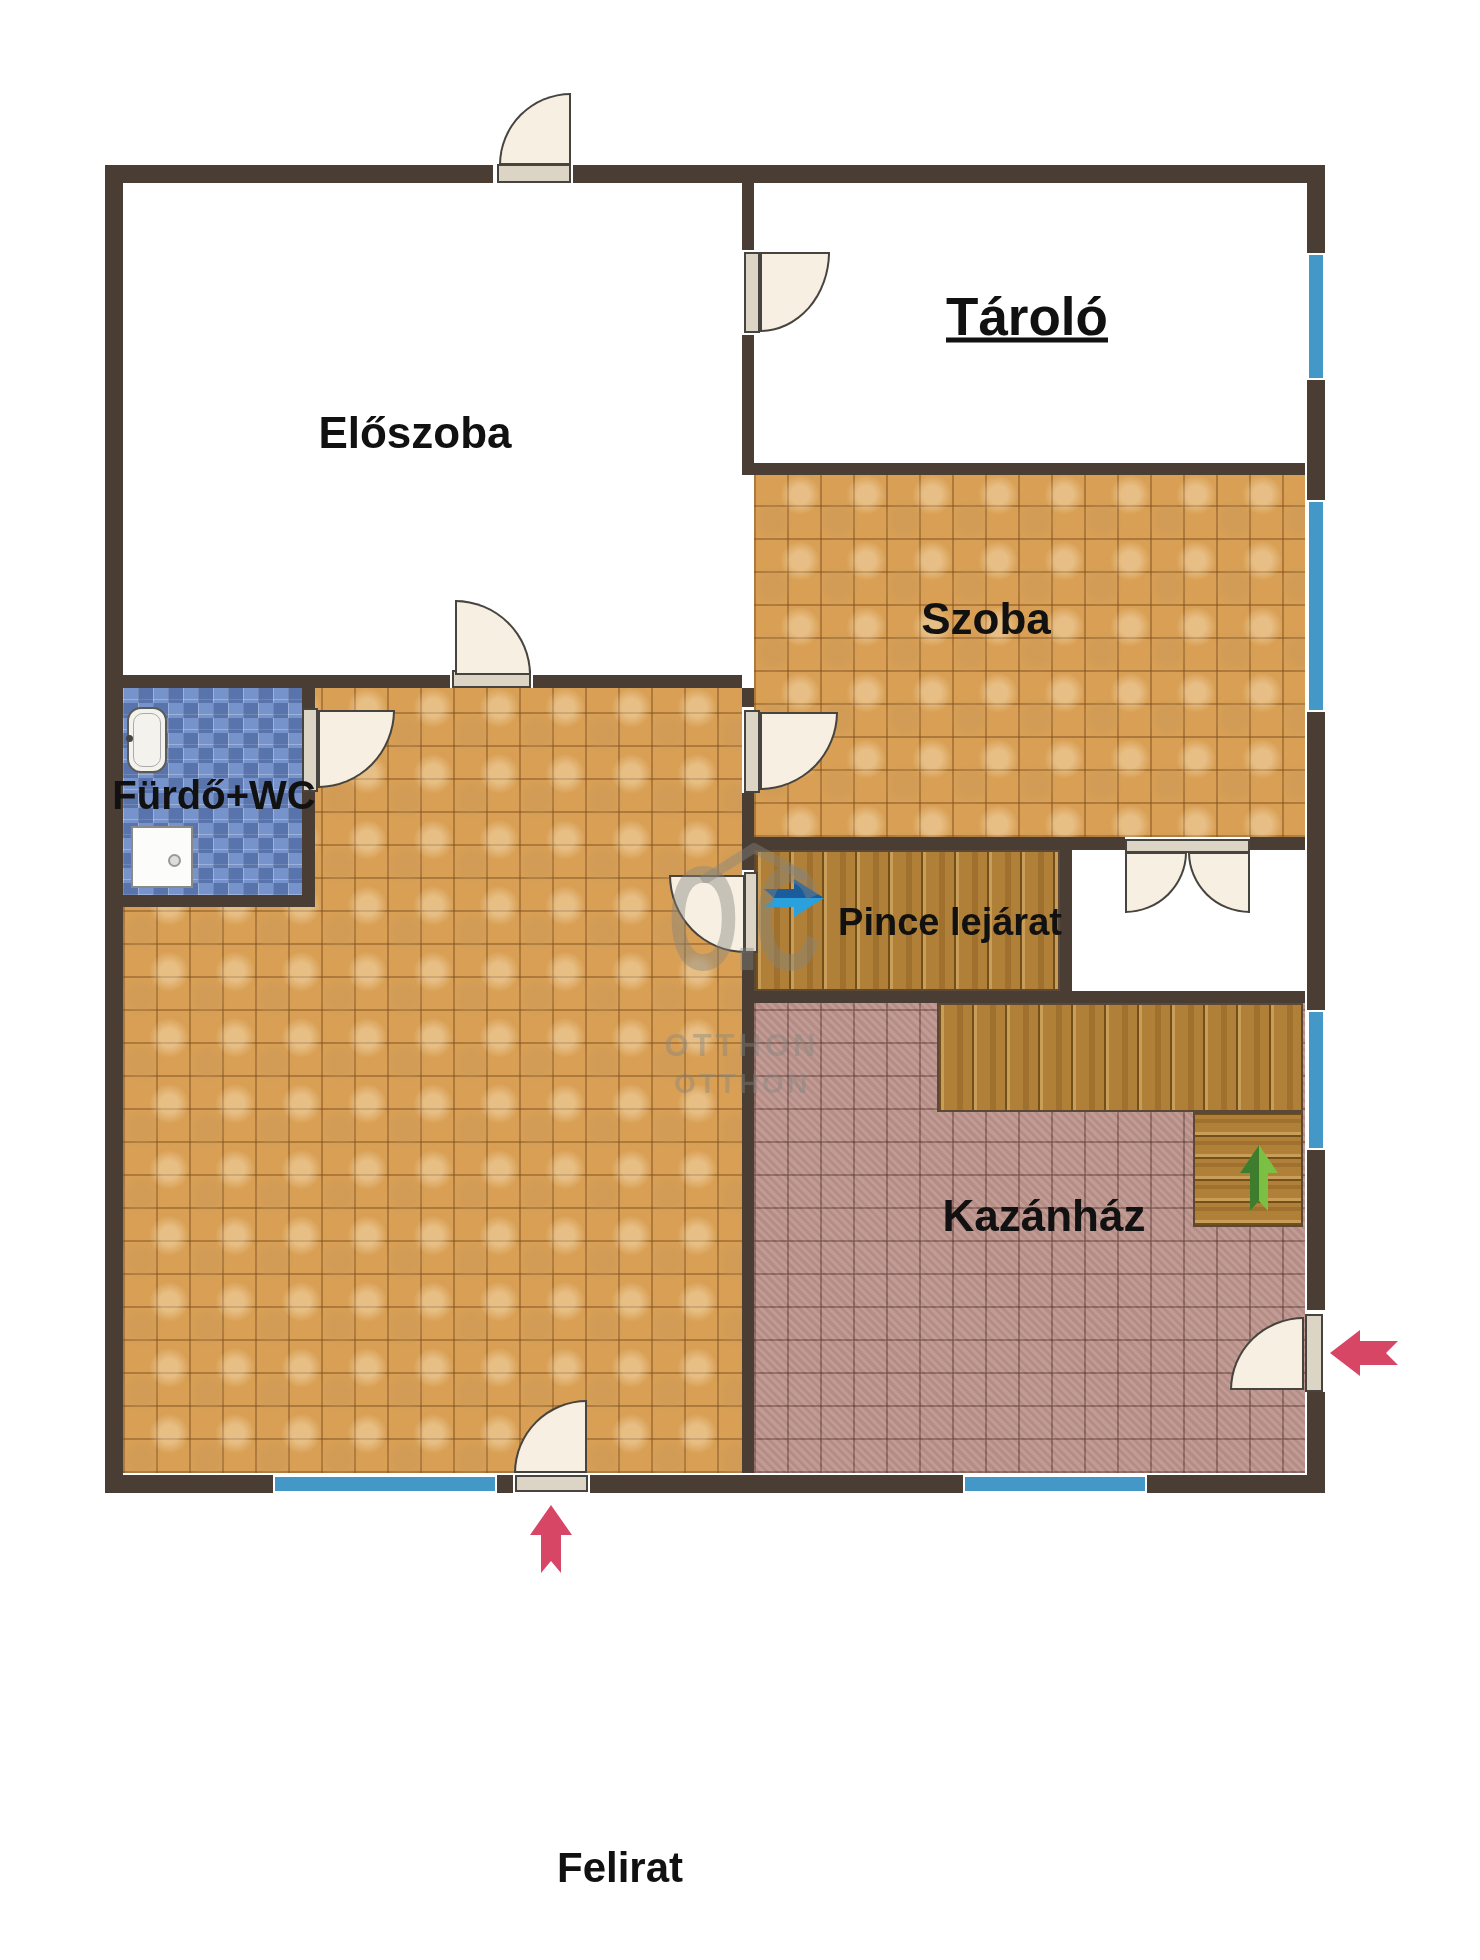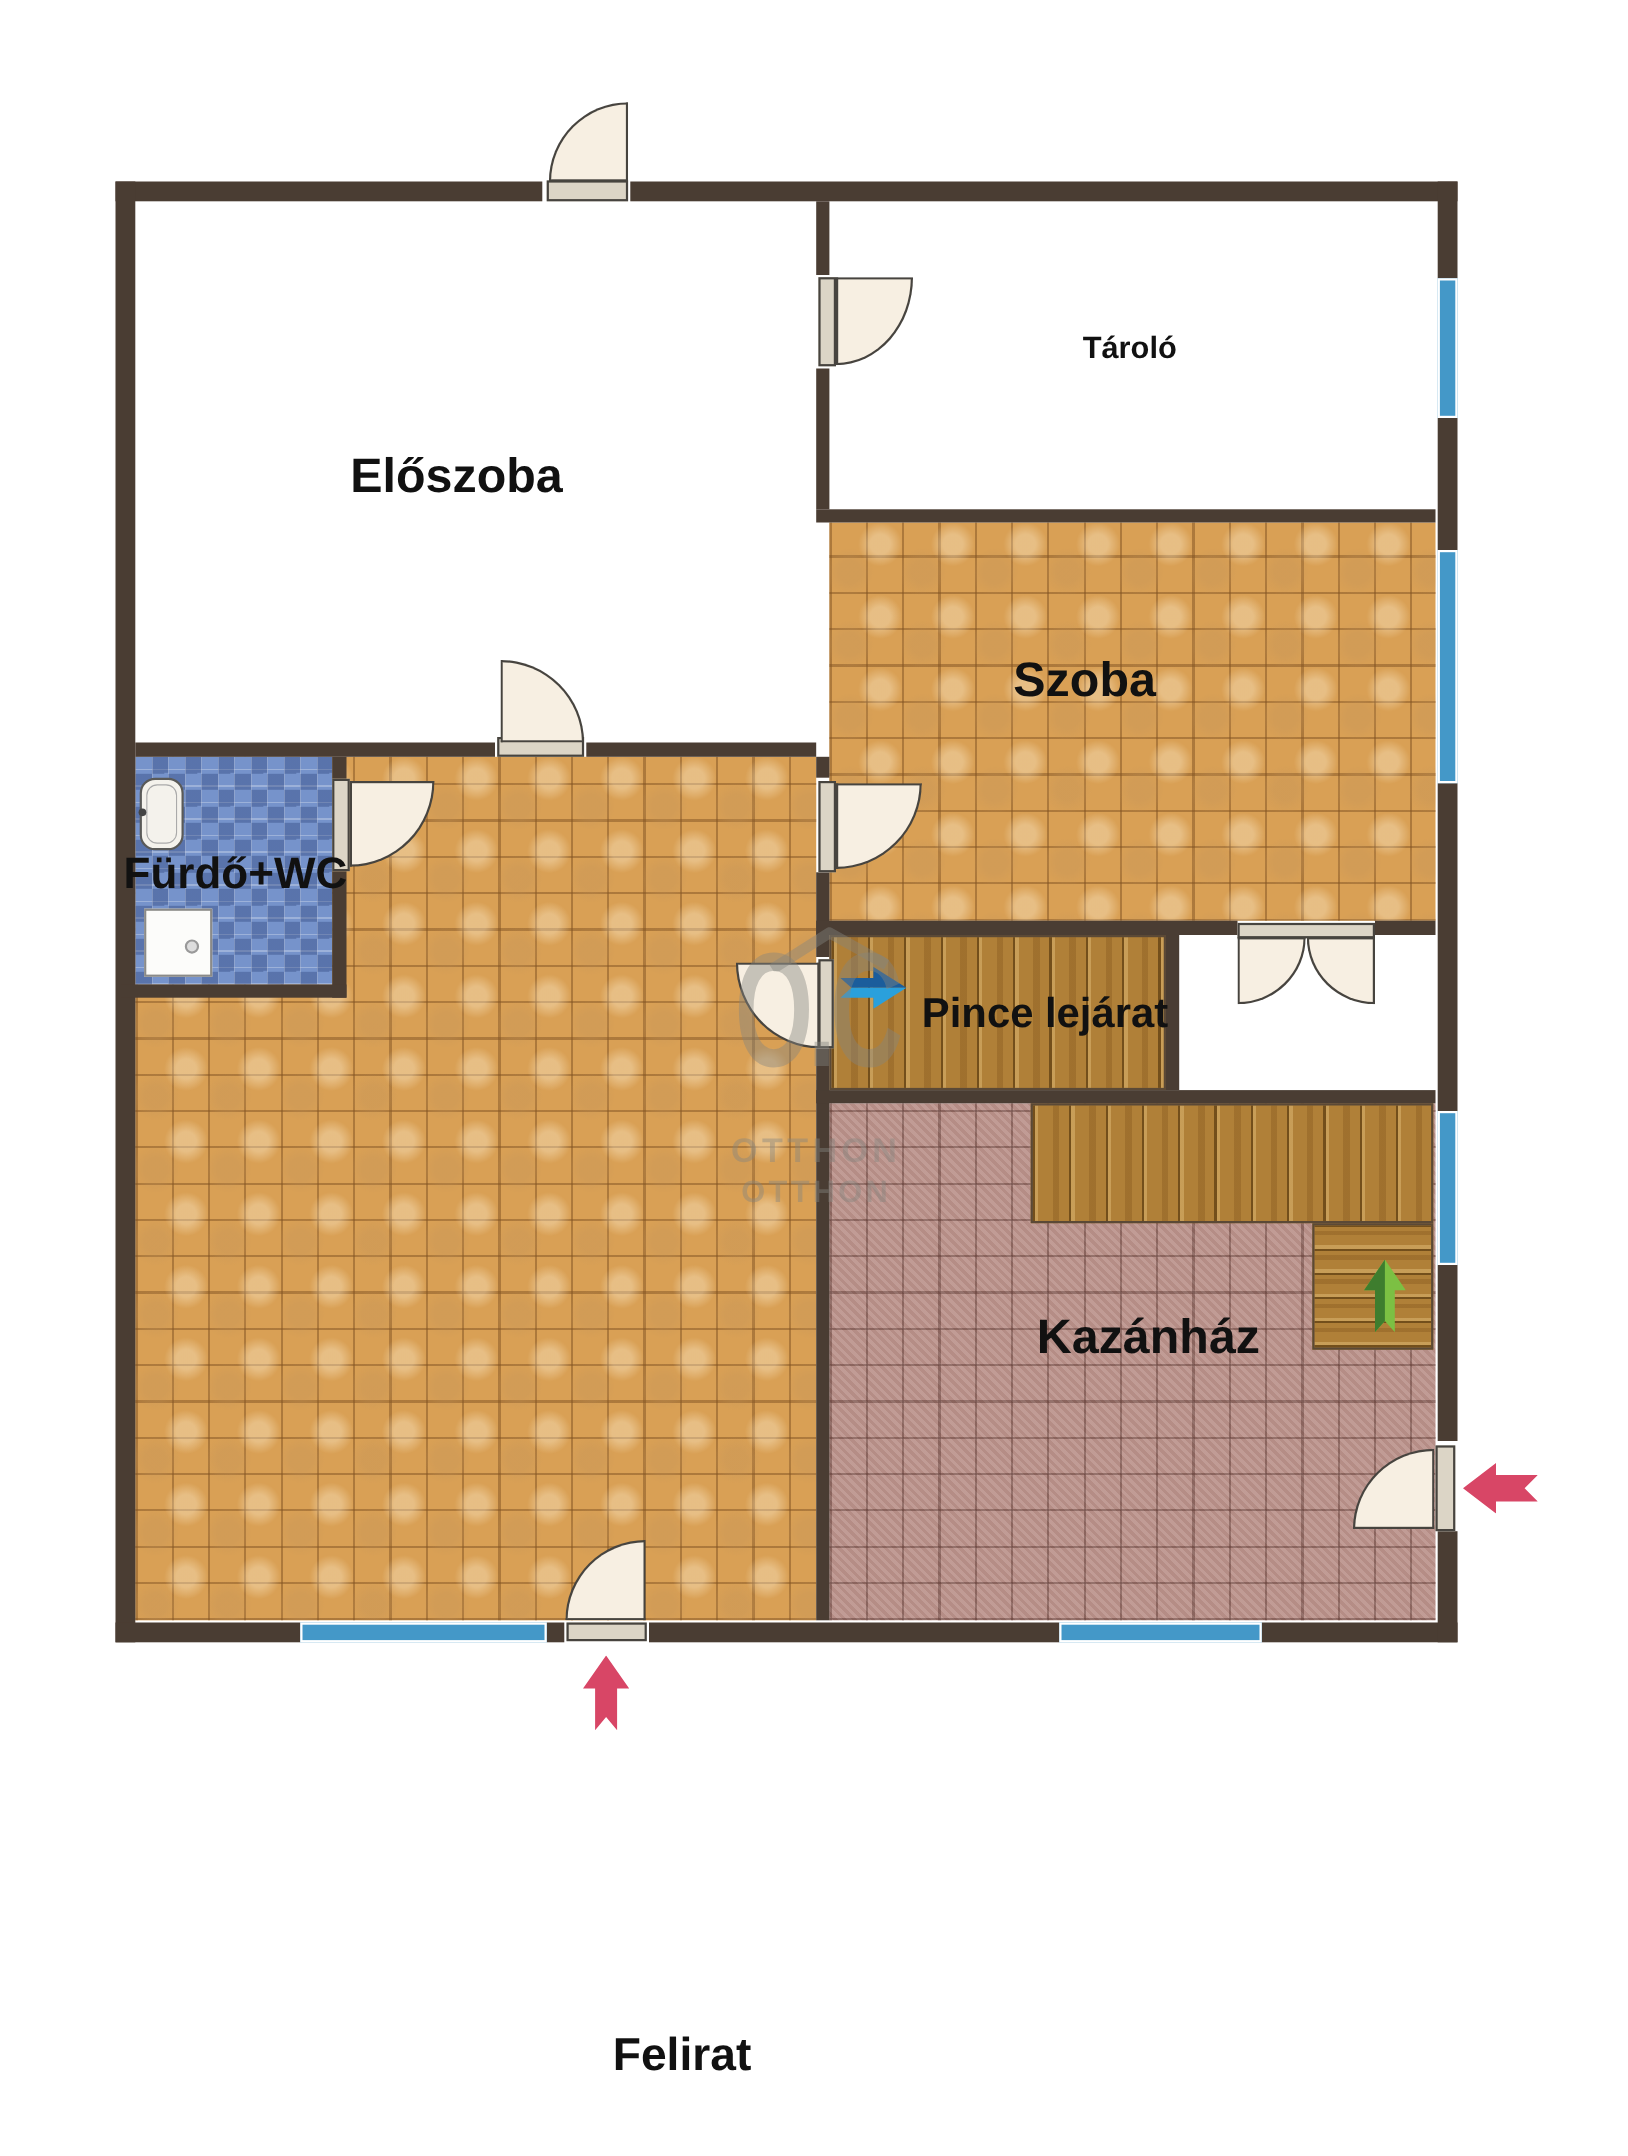--- a/index.html
+++ b/index.html
@@ -158,21 +158,21 @@
   </svg>
 
   <svg class="abs" style="left:698px;top:843px;opacity:.42;" width="112" height="40" viewBox="0 0 112 40">
     <path d="M4 38 L56 5 L108 34" fill="none" stroke="var(--watermark,#85857f)" stroke-width="10"></path>
   </svg>
   <div class="wm" style="left:742px;top:845px;font-size:148px;line-height:148px;letter-spacing:-8px;transform:translate(-50%,0) scaleX(.62);">O.C</div>
   <div class="wm" style="left:742px;top:1028px;font-size:31px;letter-spacing:4px;">OTTHON</div>
   <div class="wm" style="left:742px;top:1068px;font-size:28px;letter-spacing:3px;">OTTHON</div>
 
   <div class="room-label" style="left:415px;top:433px;font-size:44px;">Előszoba</div>
-  <div class="room-label" style="left:1027px;top:316px;font-size:28px;">Tároló</div>
+  <div class="room-label" style="left:1027px;top:316px;font-size:53px;text-decoration:underline;">Tároló</div>
   <div class="room-label" style="left:986px;top:619px;font-size:44px;">Szoba</div>
   <div class="room-label" style="left:214px;top:795px;font-size:40px;">Fürdő+WC</div>
   <div class="room-label" style="left:950px;top:922px;font-size:38px;">Pince lejárat</div>
   <div class="room-label" style="left:1044px;top:1216px;font-size:44px;">Kazánház</div>
 
   <div class="room-label" style="left:620px;top:1868px;font-size:42px;">Felirat</div>
 
 </div>
 
 </body></html>

